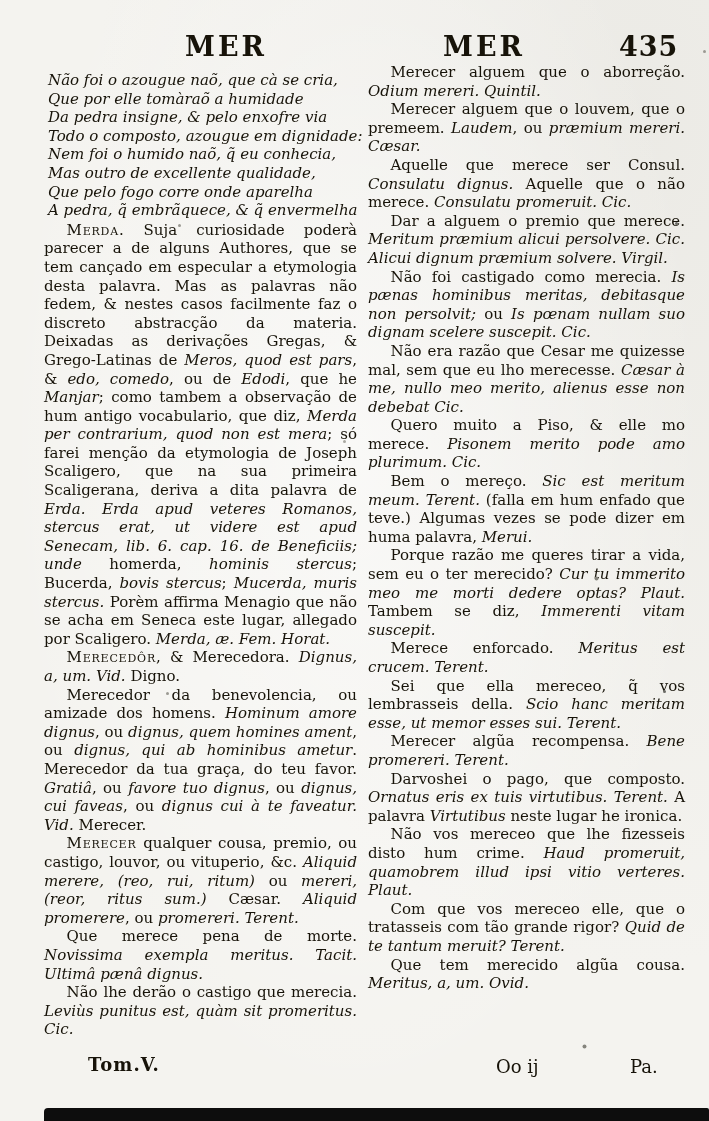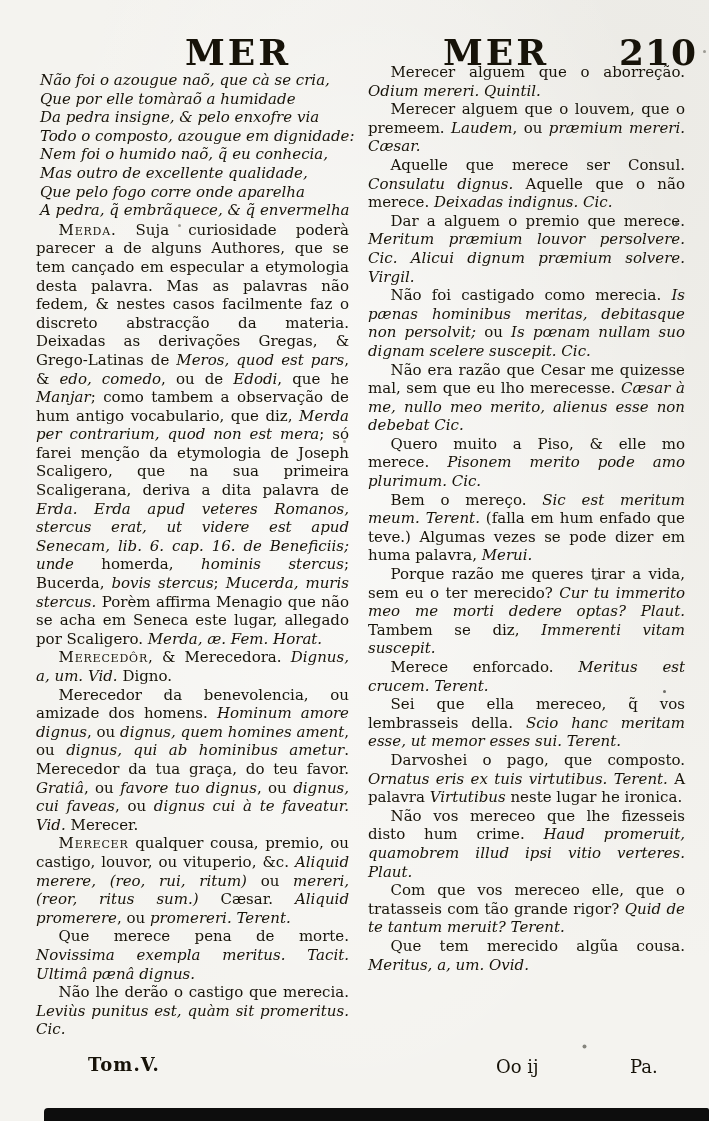--- a/index.html
+++ b/index.html
@@ -8,27 +8,27 @@
     width:709px;height:1121px;
     background:
       radial-gradient(ellipse at 50% 40%, rgba(255,255,255,0.6), rgba(0,0,0,0) 70%),
       radial-gradient(ellipse at 90% 10%, rgba(210,208,200,0.25), rgba(0,0,0,0) 60%),
       #f4f3ef;
     overflow:hidden;
     font-family:"DejaVu Serif","Liberation Serif",serif;
     color:#171309;
   }
   
-  .hdr{position:absolute;top:31px;font-size:36px;font-weight:bold;letter-spacing:3px;text-align:center;}
+  .hdr{position:absolute;top:31px;font-size:27px;font-weight:bold;letter-spacing:3px;text-align:center;}
   .hdr-left{left:185px;}
   .hdr-right{left:443px;}
   .hdr-page{left:619px;letter-spacing:1px;}
   
   .col{position:absolute;font-size:15px;line-height:18.6px;}
-  .col-left{left:36px;top:71px;width:313px;}
+  .col-left{left:44px;top:71px;width:313px;}
   .col-right{left:368px;top:63px;width:317px;}
   .verse{font-style:italic;margin:0 0 1px 4px;}
   .verse div{white-space:nowrap;}
   .para{margin:0;text-indent:1.5em;text-align:justify;}
   .it{font-style:italic;}
   .sc{font-variant:small-caps;letter-spacing:0.8px;}
   
   .foot{position:absolute;font-size:18px;}
   .foot-tome{left:88px;top:1054px;font-weight:bold;letter-spacing:1px;}
   .foot-sig{left:496px;top:1056px;}
@@ -49,21 +49,21 @@
   .speck-a{left:675px;top:222px;}
   .speck-b{left:663px;top:690px;}
 </style>
 </head>
 <body>
 
 <div class="page">
 
   <div class="hdr hdr-left">MER</div>
   <div class="hdr hdr-right">MER</div>
-  <div class="hdr hdr-page">210</div>
+  <div class="hdr hdr-page">435</div>
 
   <div class="col col-left">
     <div class="verse" id="verse">
         <div>Não foi o azougue naõ, que cà se cria,</div>
         <div>Que por elle tomàraõ a humidade</div>
         <div>Da pedra insigne, &amp; pelo enxofre via</div>
         <div>Todo o composto, azougue em dignidade:</div>
         <div>Nem foi o humido naõ, q̃ eu conhecia,</div>
         <div>Mas outro de excellente qualidade,</div>
         <div>Que pelo fogo corre onde aparelha</div>
@@ -76,29 +76,30 @@
         <p class="para"><span class="sc">Merecer</span><span class="r"> qualquer cousa, premio, ou castigo, louvor, ou vituperio, &amp;c. </span><span class="it">Aliquid merere, (reo, rui, ritum)</span><span class="r"> ou </span><span class="it">mereri, (reor, ritus sum.)</span><span class="r"> Cæsar. </span><span class="it">Aliquid promerere</span><span class="r">, ou </span><span class="it">promereri. Terent.</span></p>
         <p class="para"><span class="r">Que merece pena de morte. </span><span class="it">Novissima exempla meritus. Tacit. Ultimâ pænâ dignus.</span></p>
         <p class="para"><span class="r">Não lhe derão o castigo que merecia. </span><span class="it">Leviùs punitus est, quàm sit promeritus. Cic.</span></p>
       </div>
   </div>
 
   <div class="col col-right">
     <div id="right-paras">
         <p class="para"><span class="r">Merecer alguem que o aborreção. </span><span class="it">Odium mereri. Quintil.</span></p>
         <p class="para"><span class="r">Merecer alguem que o louvem, que o premeem. </span><span class="it">Laudem</span><span class="r">, ou </span><span class="it">præmium mereri. Cæsar.</span></p>
-        <p class="para"><span class="r">Aquelle que merece ser Consul. </span><span class="it">Consulatu dignus.</span><span class="r"> Aquelle que o não merece. </span><span class="it">Deixadas indignus. Cic.</span></p>
-        <p class="para"><span class="r">Dar a alguem o premio que merece. </span><span class="it">Meritum præmium louvor persolvere. Cic. Alicui dignum præmium solvere. Virgil.</span></p>
+        <p class="para"><span class="r">Aquelle que merece ser Consul. </span><span class="it">Consulatu dignus.</span><span class="r"> Aquelle que o não merece. </span><span class="it">Consulatu promeruit. Cic.</span></p>
+        <p class="para"><span class="r">Dar a alguem o premio que merece. </span><span class="it">Meritum præmium alicui persolvere. Cic. Alicui dignum præmium solvere. Virgil.</span></p>
         <p class="para"><span class="r">Não foi castigado como merecia. </span><span class="it">Is pænas hominibus meritas, debitasque non persolvit;</span><span class="r"> ou </span><span class="it">Is pœnam nullam suo dignam scelere suscepit. Cic.</span></p>
         <p class="para"><span class="r">Não era razão que Cesar me quizesse mal, sem que eu lho merecesse. </span><span class="it">Cæsar à me, nullo meo merito, alienus esse non debebat Cic.</span></p>
         <p class="para"><span class="r">Quero muito a Piso, &amp; elle mo merece. </span><span class="it">Pisonem merito pode amo plurimum. Cic.</span></p>
         <p class="para"><span class="r">Bem o mereço. </span><span class="it">Sic est meritum meum. Terent.</span><span class="r"> (falla em hum enfado que teve.) Algumas vezes se pode dizer em huma palavra, </span><span class="it">Merui.</span></p>
         <p class="para"><span class="r">Porque razão me queres tirar a vida, sem eu o ter merecido? </span><span class="it">Cur tu immerito meo me morti dedere optas? Plaut.</span><span class="r"> Tambem se diz, </span><span class="it">Immerenti vitam suscepit.</span></p>
         <p class="para"><span class="r">Merece enforcado. </span><span class="it">Meritus est crucem. Terent.</span></p>
         <p class="para"><span class="r">Sei que ella mereceo, q̃ vos lembrasseis della. </span><span class="it">Scio hanc meritam esse, ut memor esses sui. Terent.</span></p>
+        <p class="para"><span class="r">Merecer algũa recompensa. </span><span class="it">Bene promereri. Terent.</span></p>
         <p class="para"><span class="r">Darvoshei o pago, que composto. </span><span class="it">Ornatus eris ex tuis virtutibus. Terent.</span><span class="r"> A palavra </span><span class="it">Virtutibus</span><span class="r"> neste lugar he ironica.</span></p>
         <p class="para"><span class="r">Não vos mereceo que lhe fizesseis disto hum crime. </span><span class="it">Haud promeruit, quamobrem illud ipsi vitio verteres. Plaut.</span></p>
         <p class="para"><span class="r">Com que vos mereceo elle, que o tratasseis com tão grande rigor? </span><span class="it">Quid de te tantum meruit? Terent.</span></p>
         <p class="para"><span class="r">Que tem merecido algũa cousa. </span><span class="it">Meritus, a, um. Ovid.</span></p>
       </div>
   </div>
 
   <div class="foot foot-tome">Tom.V.</div>
   <div class="foot foot-sig">Oo ij</div>
   <div class="foot foot-catch">Pa.</div>

